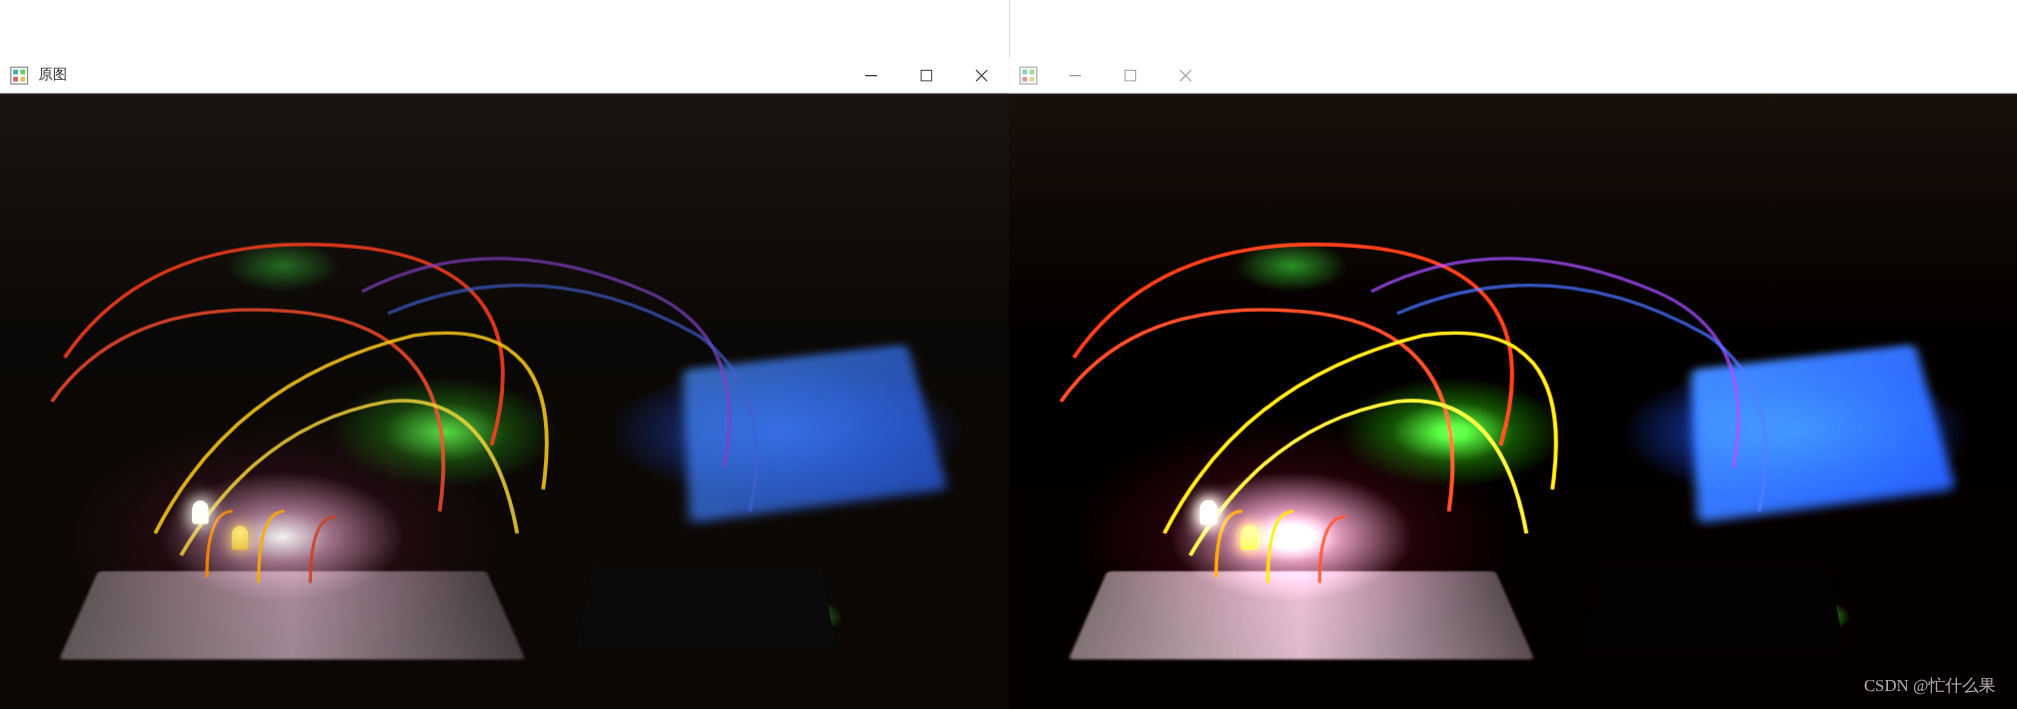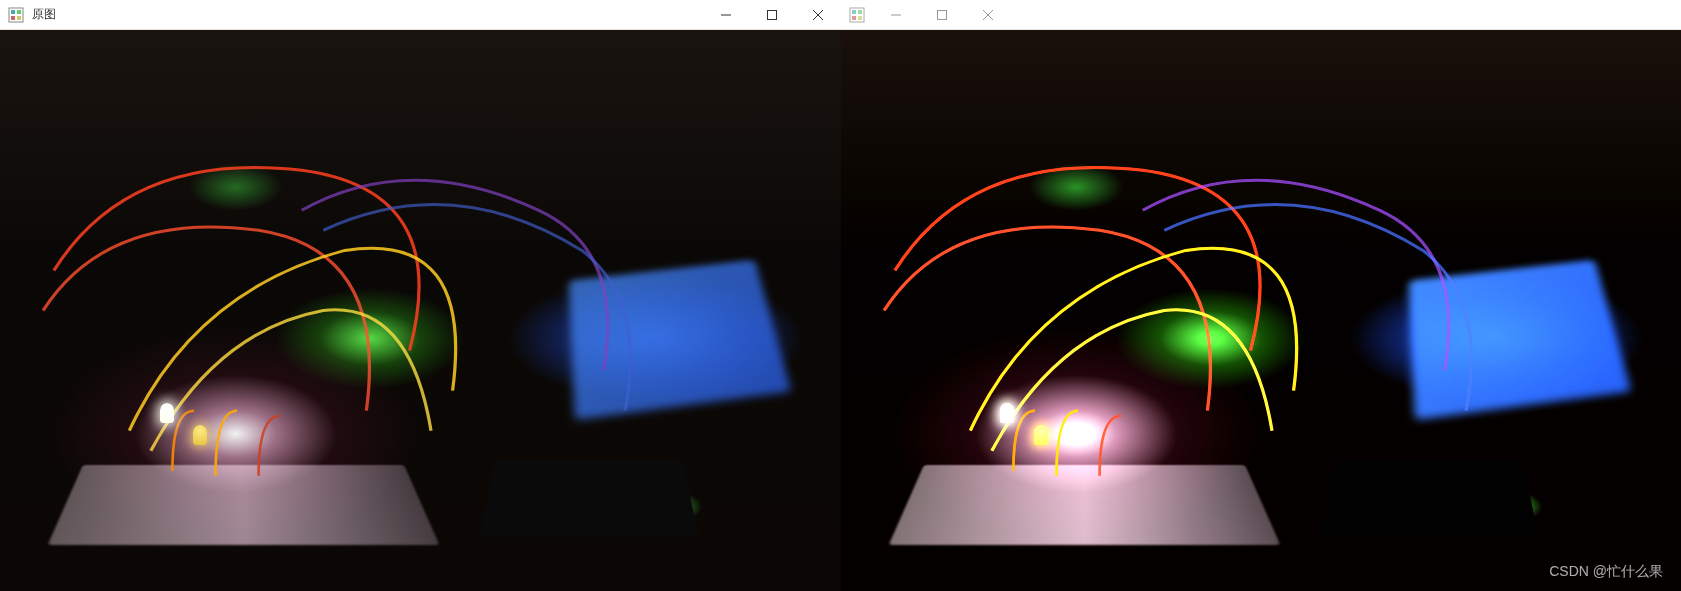--- a/index.html
+++ b/index.html
@@ -24,20 +24,21 @@
       background: #fff;
     }
     .titlebar {
       height: 30px;
       background: #ffffff;
       display: flex;
       align-items: center;
       padding: 0 0 0 8px;
       border-bottom: 1px solid #e5e5e5;
       flex-shrink: 0;
+      margin-top: 48px;
     }
     .app-icon {
       width: 16px;
       height: 16px;
       margin-right: 8px;
       display: inline-block;
       position: relative;
     }
     .app-icon svg {
       width: 16px;
@@ -149,21 +150,21 @@
       background: #0a0a0a;
       border-radius: 3px;
       transform: perspective(400px) rotateX(40deg);
     }
     .watermark {
       position: absolute;
       right: 18px;
       bottom: 10px;
       font-size: 14px;
       color: rgba(230,230,230,0.75);
-      font-family: Liberation Sans, sans-serif;
+      font-family: Liberation Serif, serif;
       pointer-events: none;
       z-index: 100;
       text-align: right;
     }
   </style>
 </head>
 <body>
 
 <div class="window">
   <div class="titlebar">

